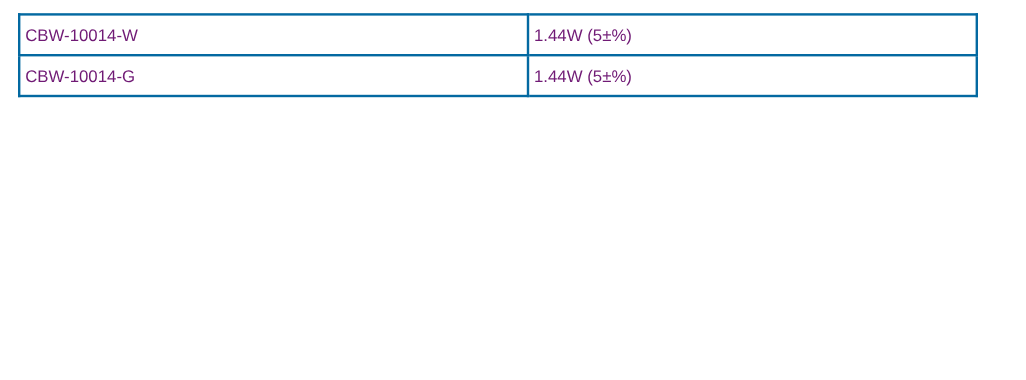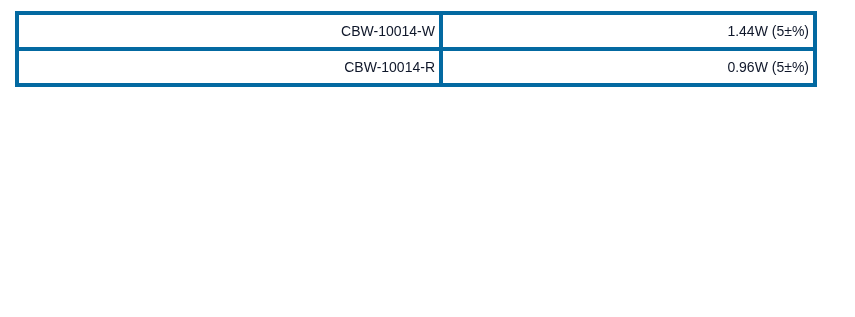--- a/index.html
+++ b/index.html
@@ -22,28 +22,28 @@
   }
   .spec-table {
     position: absolute;
     left: 15px;
     top: 11px;
     width: 798px;
     border-collapse: collapse;
     table-layout: fixed;
   }
   .spec-table td {
-    border: 4px solid #0369a1;
+    border: 2px solid #0369a1;
     height: 32px;
     padding: 0 4px;
-    text-align: right;
+    text-align: left;
     vertical-align: middle;
     font-size: 14px;
     line-height: 18px;
-    color: #0f172a;
+    color: #701a75;
     font-weight: 400;
     white-space: nowrap;
     overflow: hidden;
   }
   .col-param {
     width: 424px;
   }
   .col-value {
     width: 374px;
   }
@@ -56,18 +56,18 @@
     <colgroup>
       <col class="col-param">
       <col class="col-value">
     </colgroup>
     <tbody>
         <tr>
           <td class="cell-parameter">CBW-10014-W</td>
           <td class="cell-value">1.44W (5±%)</td>
         </tr>
         <tr>
-          <td class="cell-parameter">CBW-10014-R</td>
-          <td class="cell-value">0.96W (5±%)</td>
+          <td class="cell-parameter">CBW-10014-G</td>
+          <td class="cell-value">1.44W (5±%)</td>
         </tr>
       </tbody>
   </table>
 </div>
 
 </body></html>

